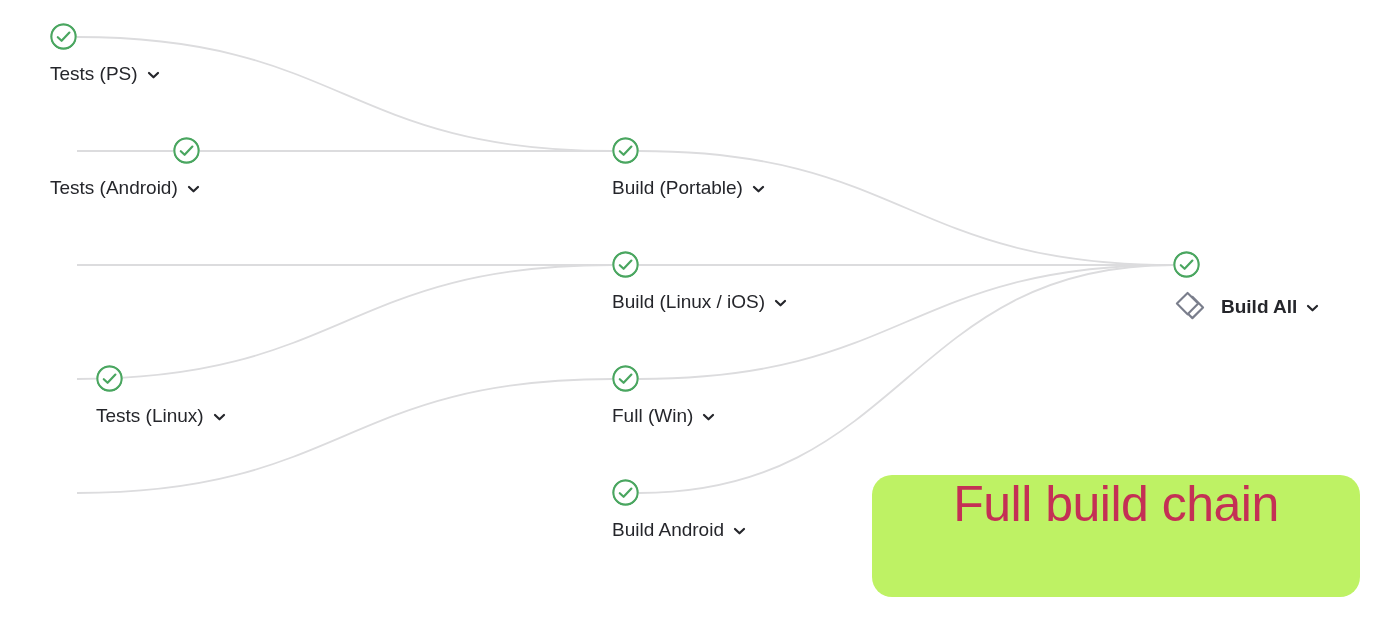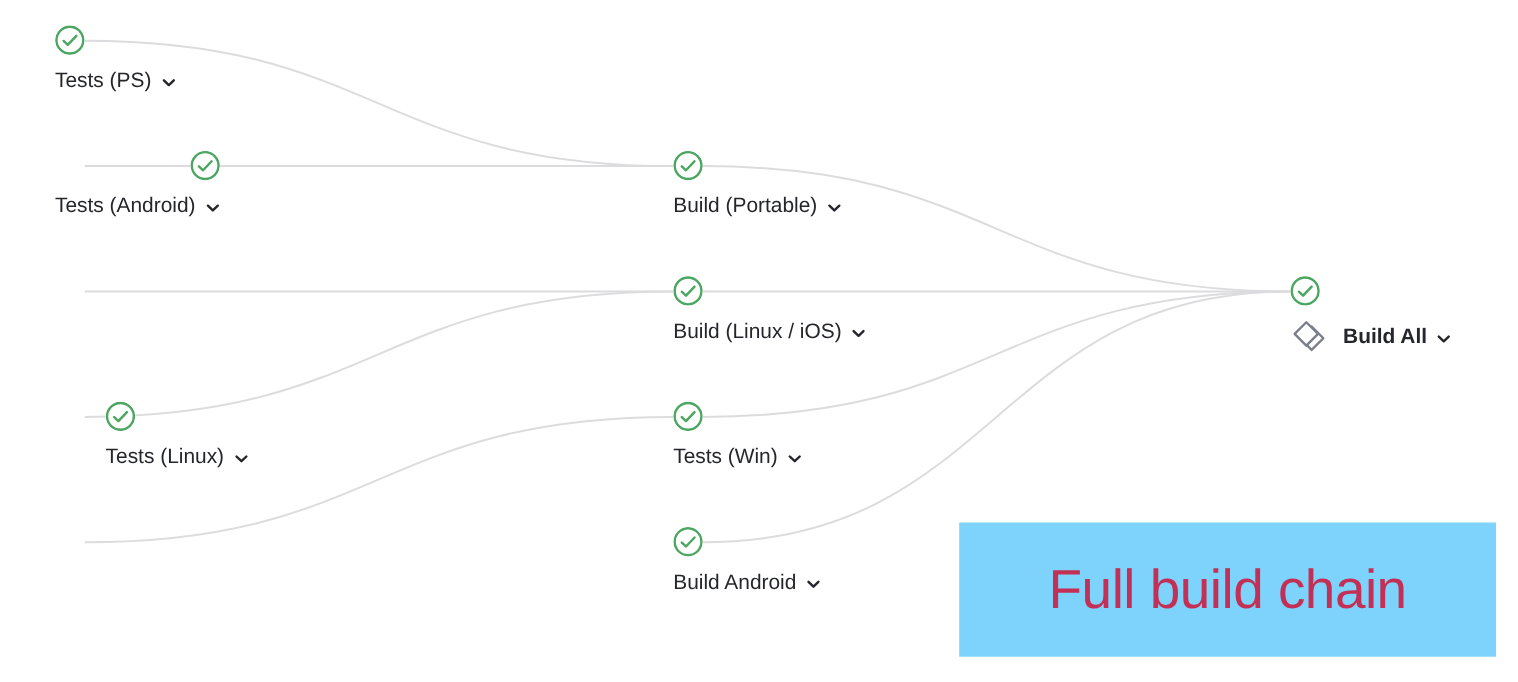--- a/index.html
+++ b/index.html
@@ -22,23 +22,23 @@
     font-size:19px;color:#25262b;line-height:22px;white-space:nowrap;
     cursor:pointer;
   }
   .job-label.bold{font-weight:700;}
   .trigger-row{display:flex;gap:15px;}
   .trigger-icon{width:33px;height:31px;display:block;}
   .chevron{display:block;margin-top:3px;}
   .annotation{
     position:absolute;z-index:2;
     left:872px;top:475px;width:488px;height:122px;
-    background:#7dd3fc;
-    display:flex;align-items:center;justify-content:center;
-    color:#c43055;font-size:50px;letter-spacing:-0.5px;
+    background:#bef264;
+    display:flex;justify-content:center;
+    color:#c43055;font-size:50px;letter-spacing:-0.5px;border-radius:20px;
   }
 </style>
 </head>
 <body>
 
 <div class="stage">
 
   <svg class="edges" viewBox="0 0 1380 620" xmlns="http://www.w3.org/2000/svg" aria-hidden="true">
     <path d="M 77 37 C 344 37 344 151 612 151"></path>
     <path d="M 77 151 H 612"></path>
@@ -117,21 +117,21 @@
         </svg>
     </div>
   </div>
 
   <div class="node" style="left:612px;top:365px;">
     <svg class="status-icon" viewBox="0 0 27 27">
         <circle cx="13.5" cy="13.5" r="12.2" fill="#ffffff" stroke="#4aa660" stroke-width="2.2"></circle>
         <path d="M7.8 14.2 L11.6 17.8 L19.4 9.6" fill="none" stroke="#4aa660" stroke-width="2.2" stroke-linecap="round" stroke-linejoin="round"></path>
       </svg>
     <div class="job-label">
-      <span>Tests (Win)</span>
+      <span>Full (Win)</span>
       <svg class="chevron" width="13" height="9" viewBox="0 0 13 9">
           <path d="M2 2 L6.5 6.3 L11 2" fill="none" stroke="#25262b" stroke-width="2.2" stroke-linecap="round" stroke-linejoin="round"></path>
         </svg>
     </div>
   </div>
 
   <div class="node" style="left:612px;top:479px;">
     <svg class="status-icon" viewBox="0 0 27 27">
         <circle cx="13.5" cy="13.5" r="12.2" fill="#ffffff" stroke="#4aa660" stroke-width="2.2"></circle>
         <path d="M7.8 14.2 L11.6 17.8 L19.4 9.6" fill="none" stroke="#4aa660" stroke-width="2.2" stroke-linecap="round" stroke-linejoin="round"></path>

